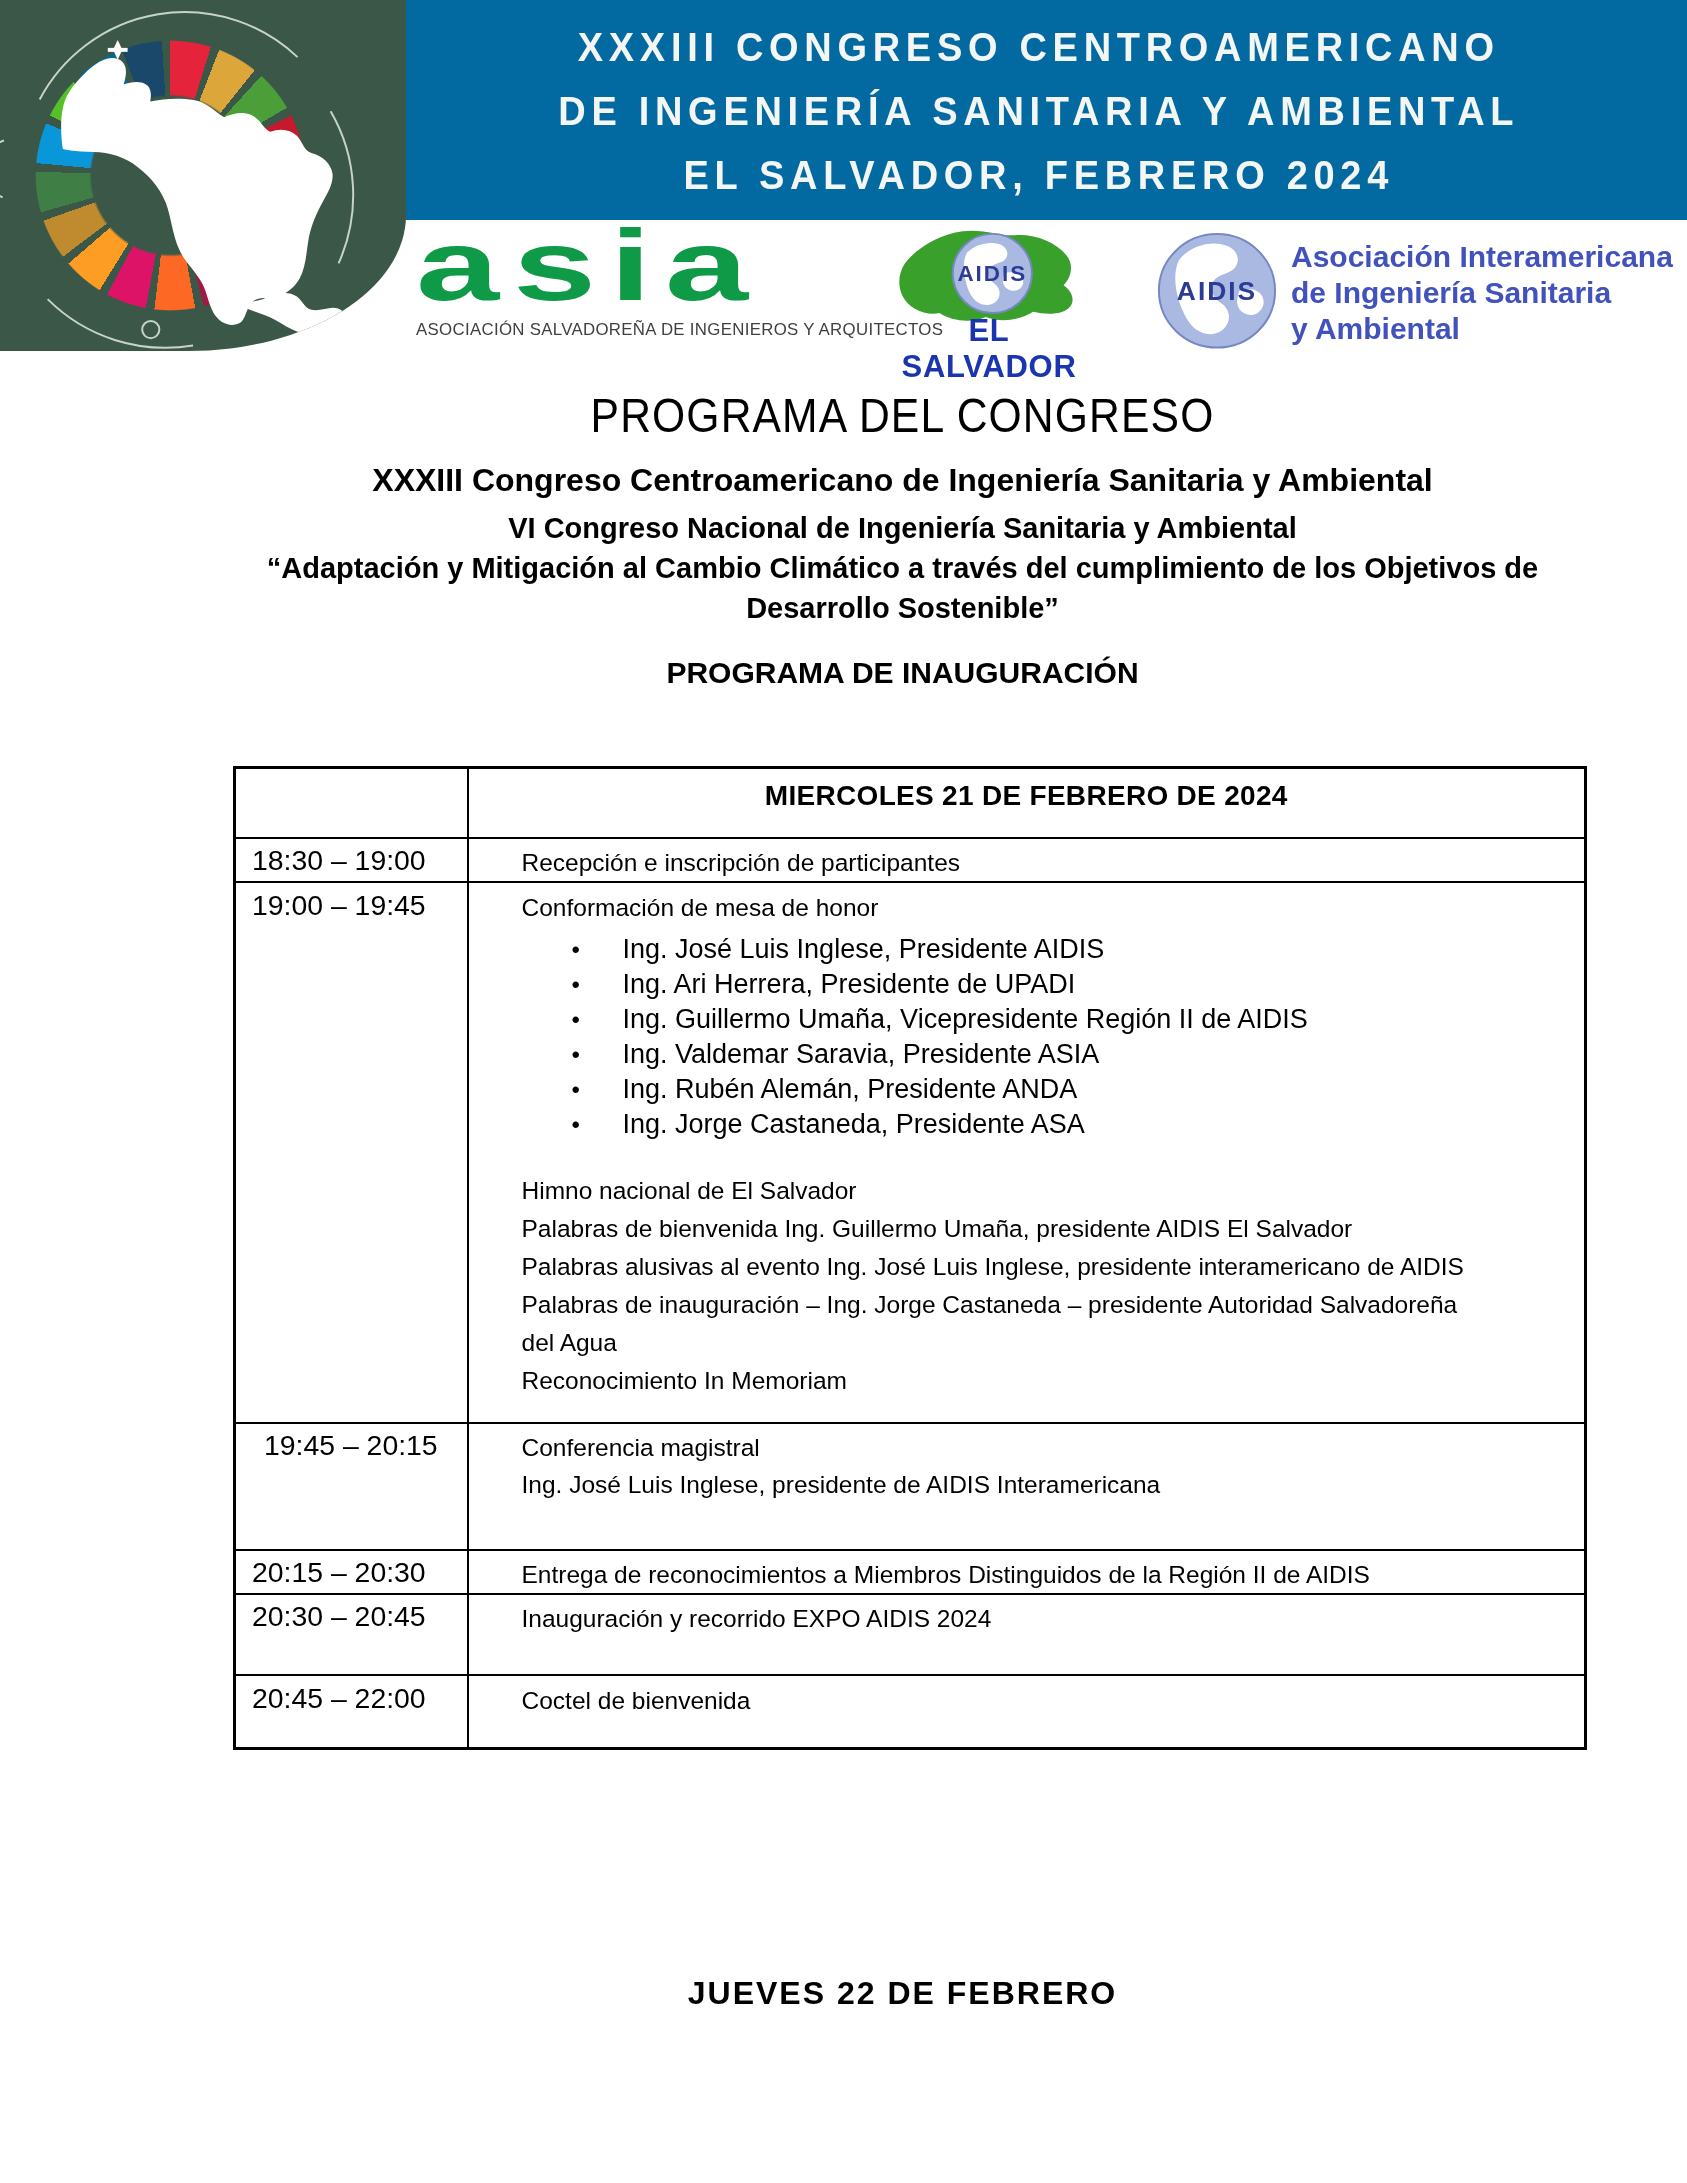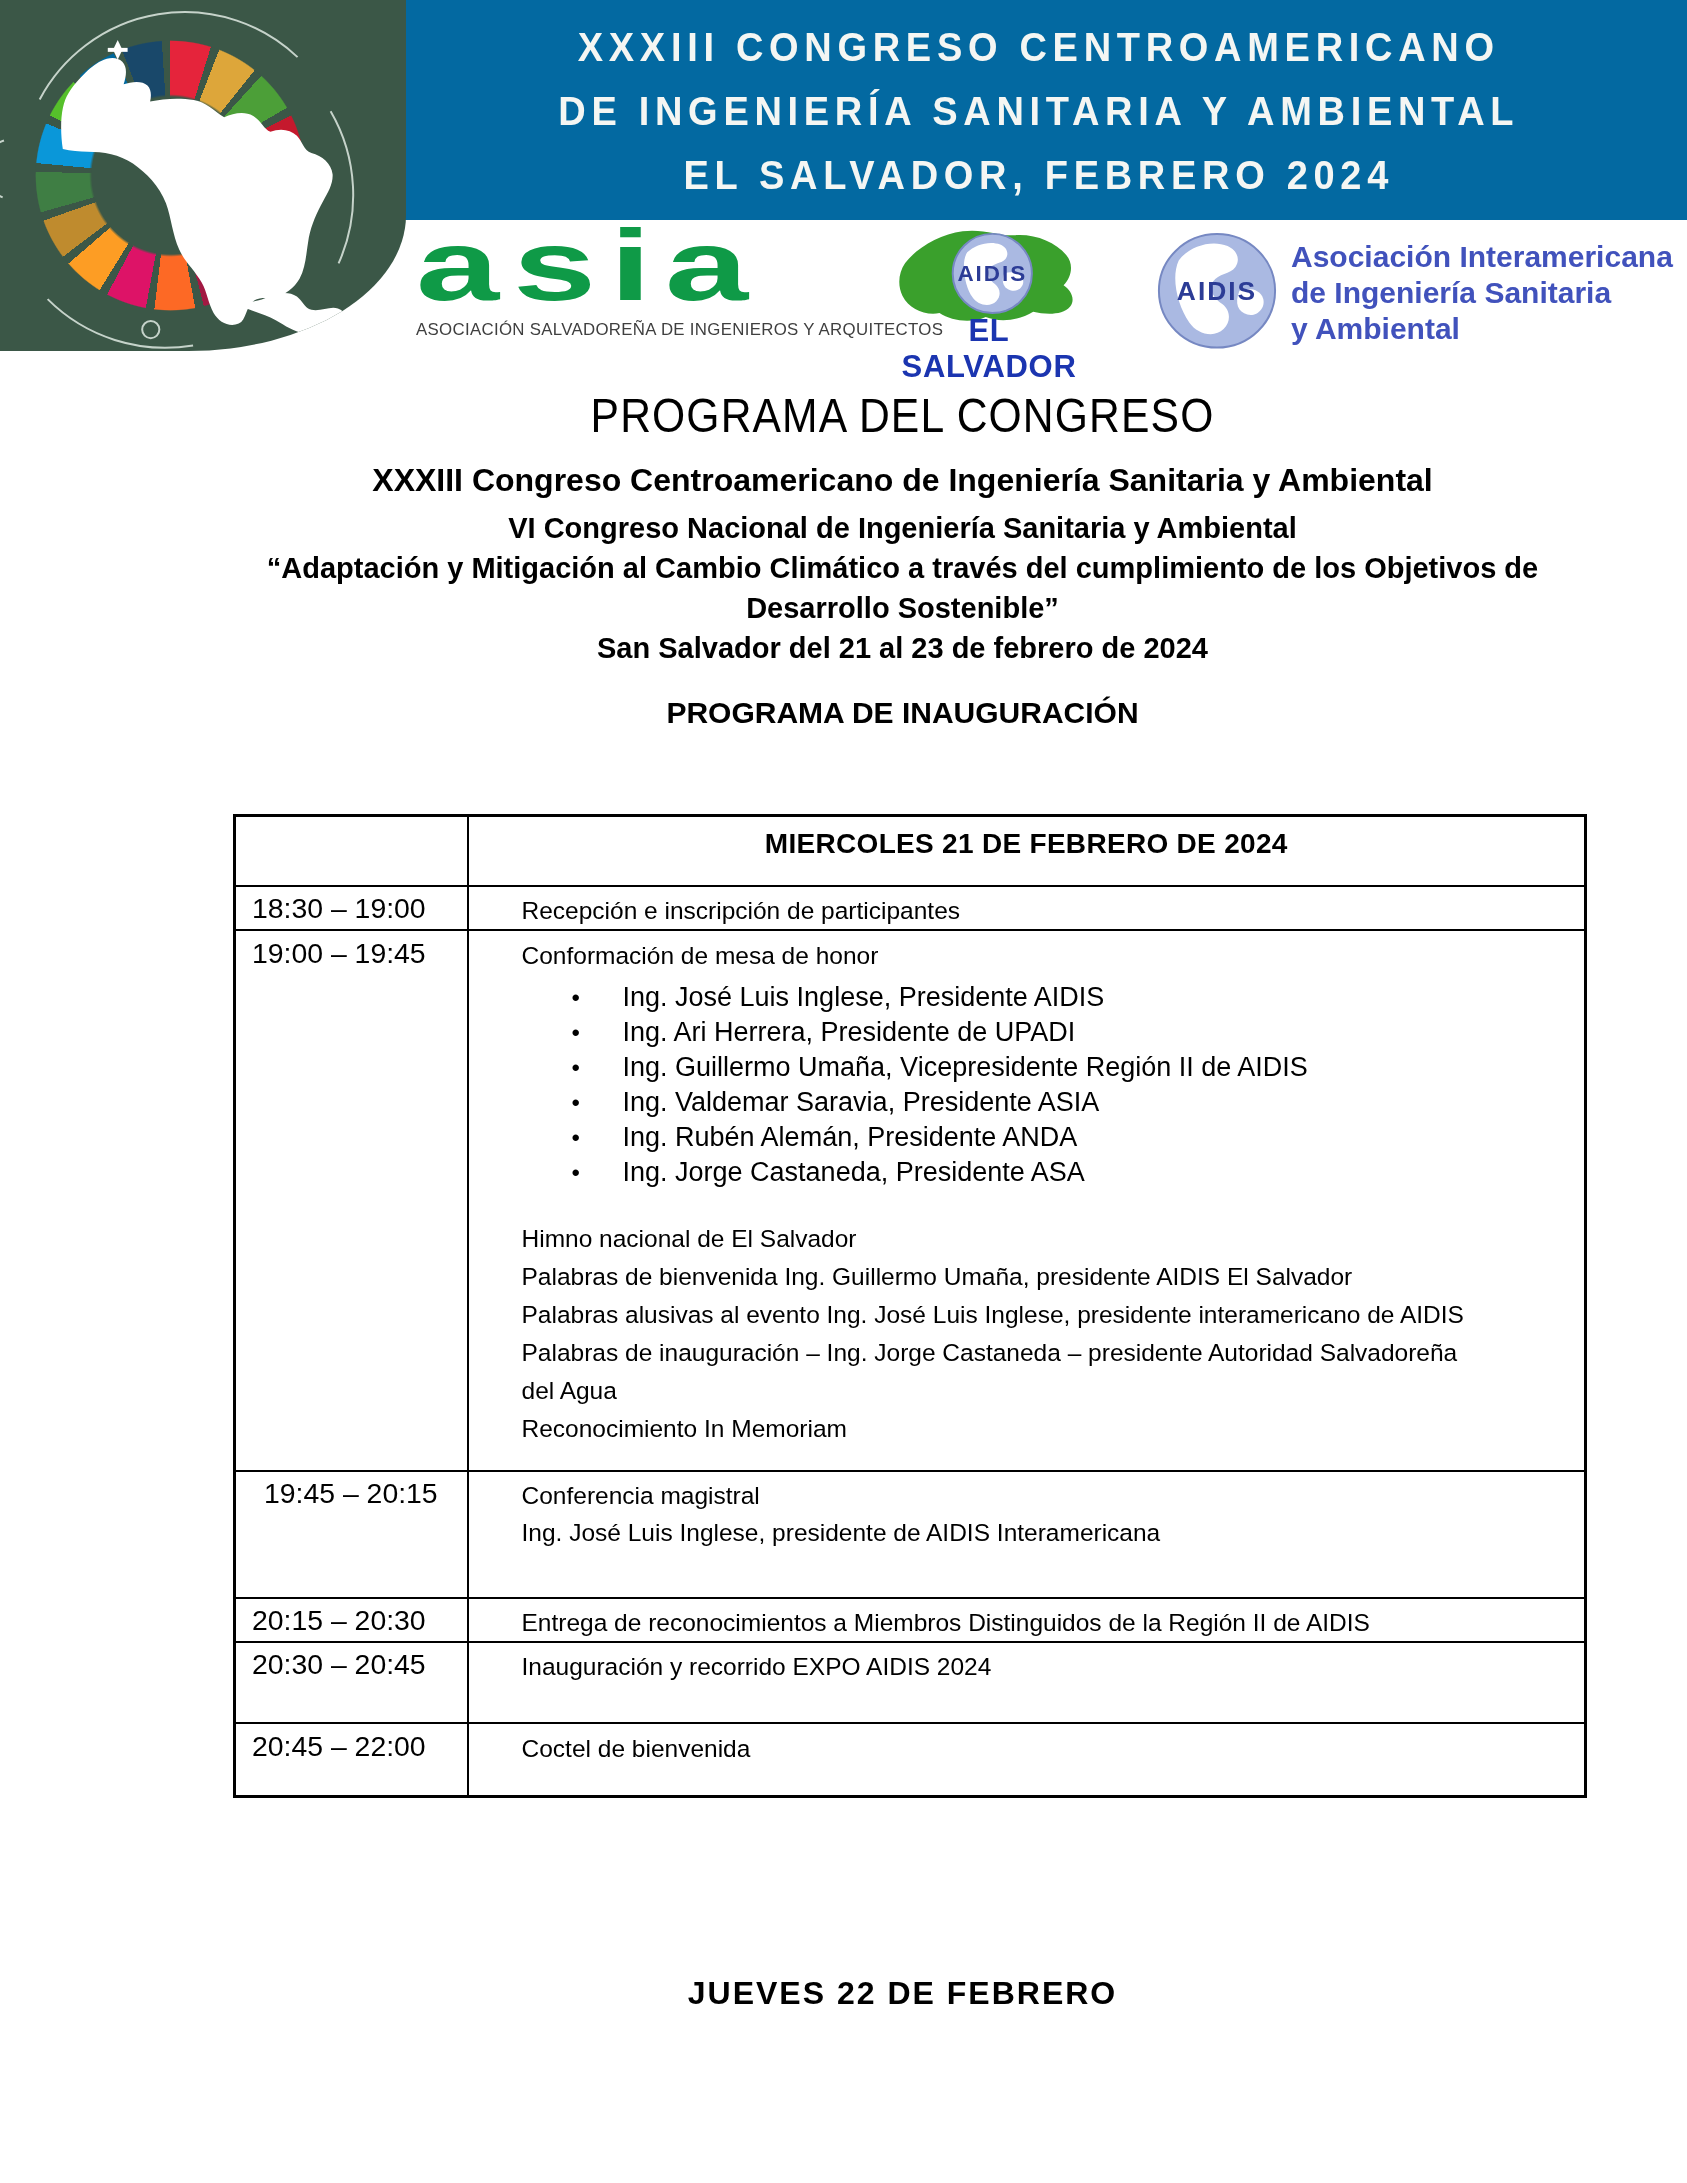--- a/index.html
+++ b/index.html
@@ -69,21 +69,21 @@
   .globe-acronym{font-weight:bold;fill:#2c3c96;letter-spacing:3px;}
   
   .headings{position:absolute;left:198px;top:378px;width:1409px;text-align:center;}
   .doc-title{font-size:49px;font-weight:400;line-height:74px;letter-spacing:1.3px;
     transform:scaleX(0.87);transform-origin:center;white-space:nowrap;}
   .sub1{font-size:32px;font-weight:bold;line-height:56px;white-space:nowrap;}
   .subline{font-size:29px;font-weight:bold;line-height:40px;white-space:nowrap;}
   .section-title{margin-top:24px;font-size:30px;font-weight:bold;line-height:42px;}
   
   .program-table{
-    position:absolute;left:233px;top:814px;width:1354px;
+    position:absolute;left:233px;top:766px;width:1354px;
     border-collapse:collapse;table-layout:fixed;border-radius:12px;
   }
   .program-table td{border:2px solid #000;vertical-align:top;overflow:hidden;}
   .program-table{border:3.3px solid #000;}
   .col-time{width:233px;}
   td.time-cell{padding:5.3px 2.6px 0 16px;font-size:28.4px;white-space:nowrap;}
   td.time-cell.indented{padding-left:28px;}
   td.content-cell{padding:5.3px 6.6px 0 53px;font-size:24.5px;}
   td.day-cell{text-align:center;font-weight:bold;font-size:28px;padding-top:10.6px;letter-spacing:0.3px;}
   .cell-line{line-height:37px;}
@@ -180,21 +180,20 @@
     <div class="inter-line">y Ambiental</div>
   </div>
 </div>
 
 <div class="headings">
   <div class="doc-title">PROGRAMA DEL CONGRESO</div>
   <div class="sub1">XXXIII Congreso Centroamericano de Ingeniería Sanitaria y Ambiental</div>
   <div class="subline">VI Congreso Nacional de Ingeniería Sanitaria y Ambiental</div>
   <div class="subline">“Adaptación y Mitigación al Cambio Climático a través del cumplimiento de los Objetivos de</div>
   <div class="subline">Desarrollo Sostenible”</div>
-  <div class="subline">San Salvador del 21 al 23 de febrero de 2024</div>
   <div class="section-title">PROGRAMA DE INAUGURACIÓN</div>
 </div>
 
 <table class="program-table">
   <colgroup>
       <col class="col-time">
       <col>
     </colgroup>
   <tbody>
     <tr>

